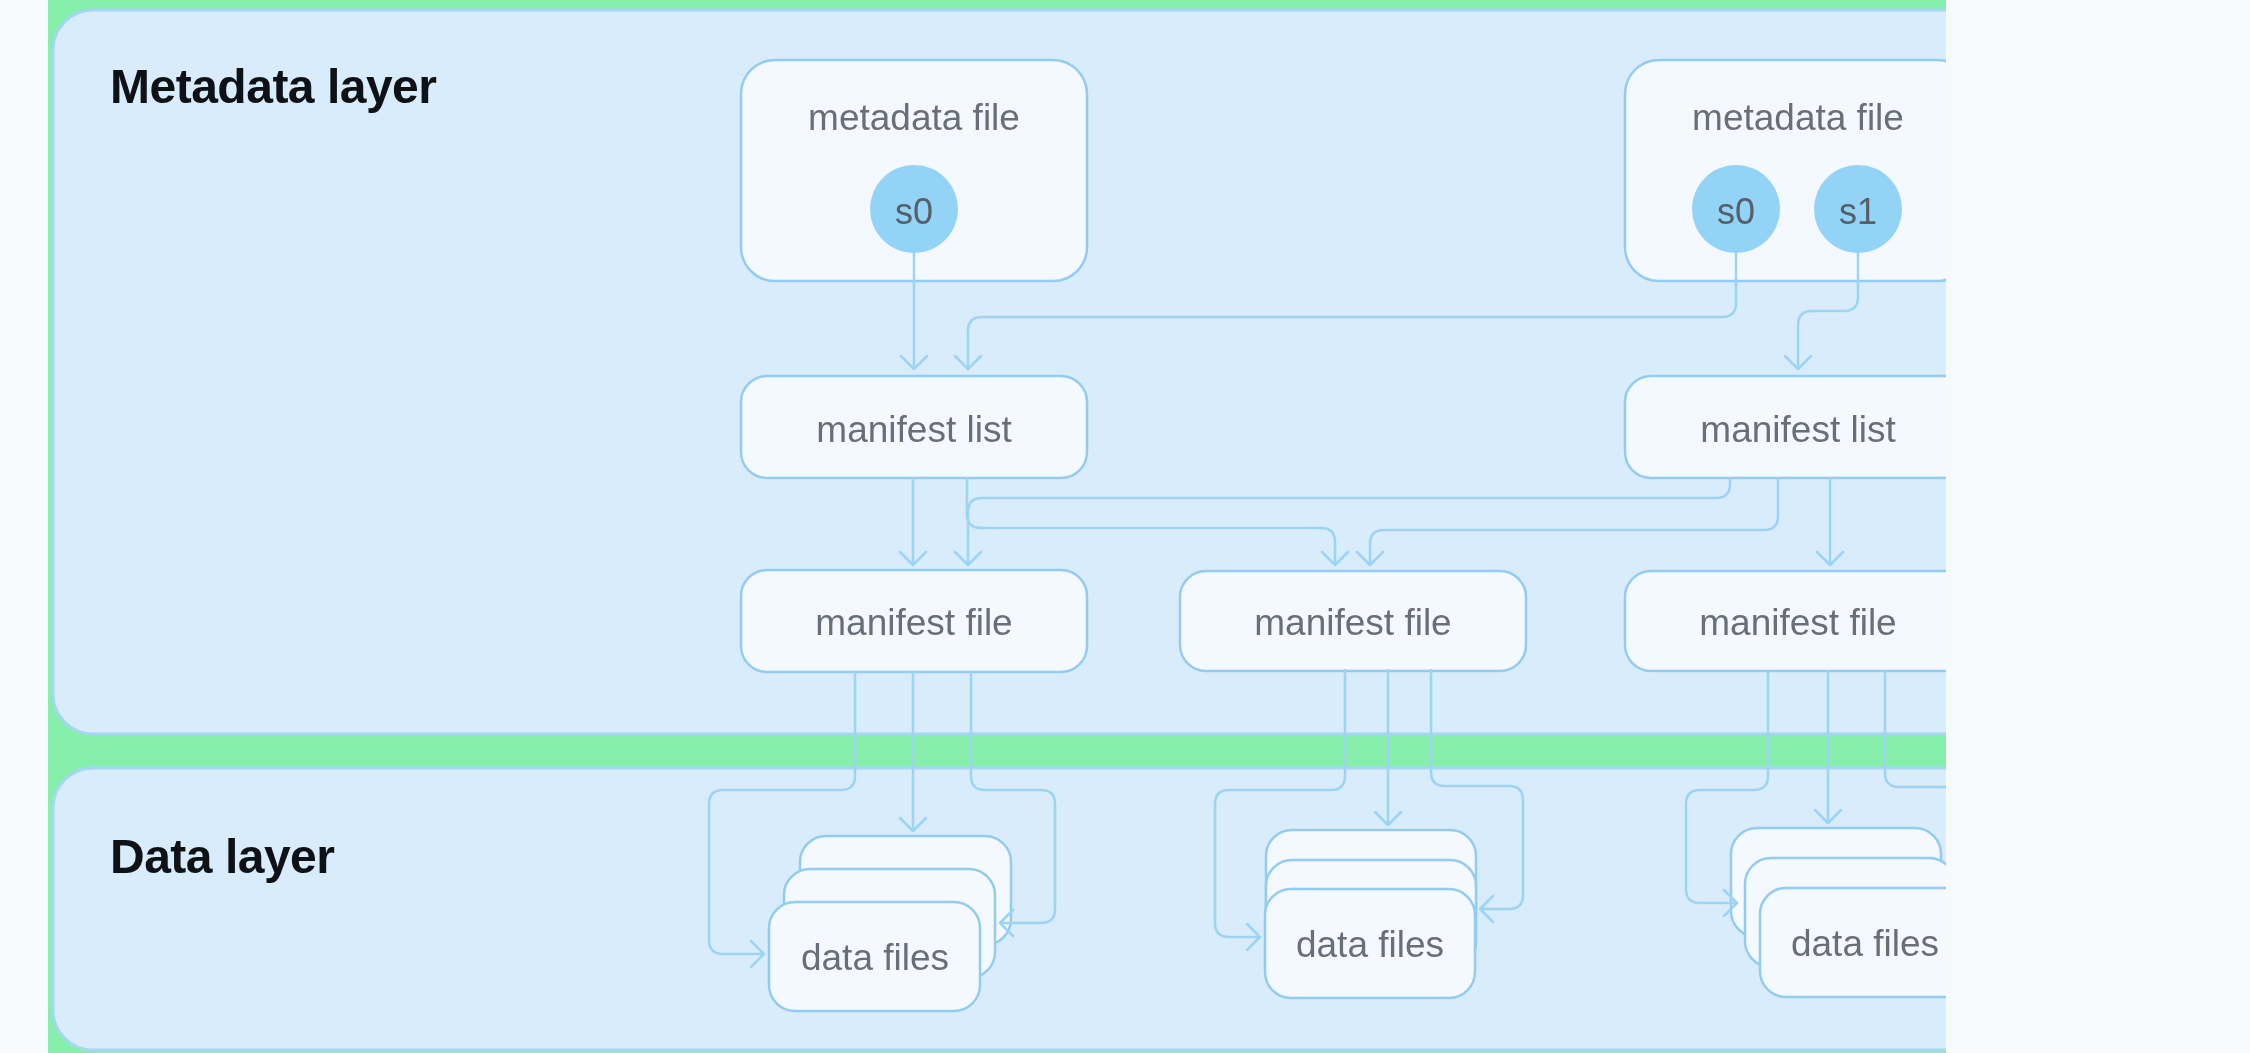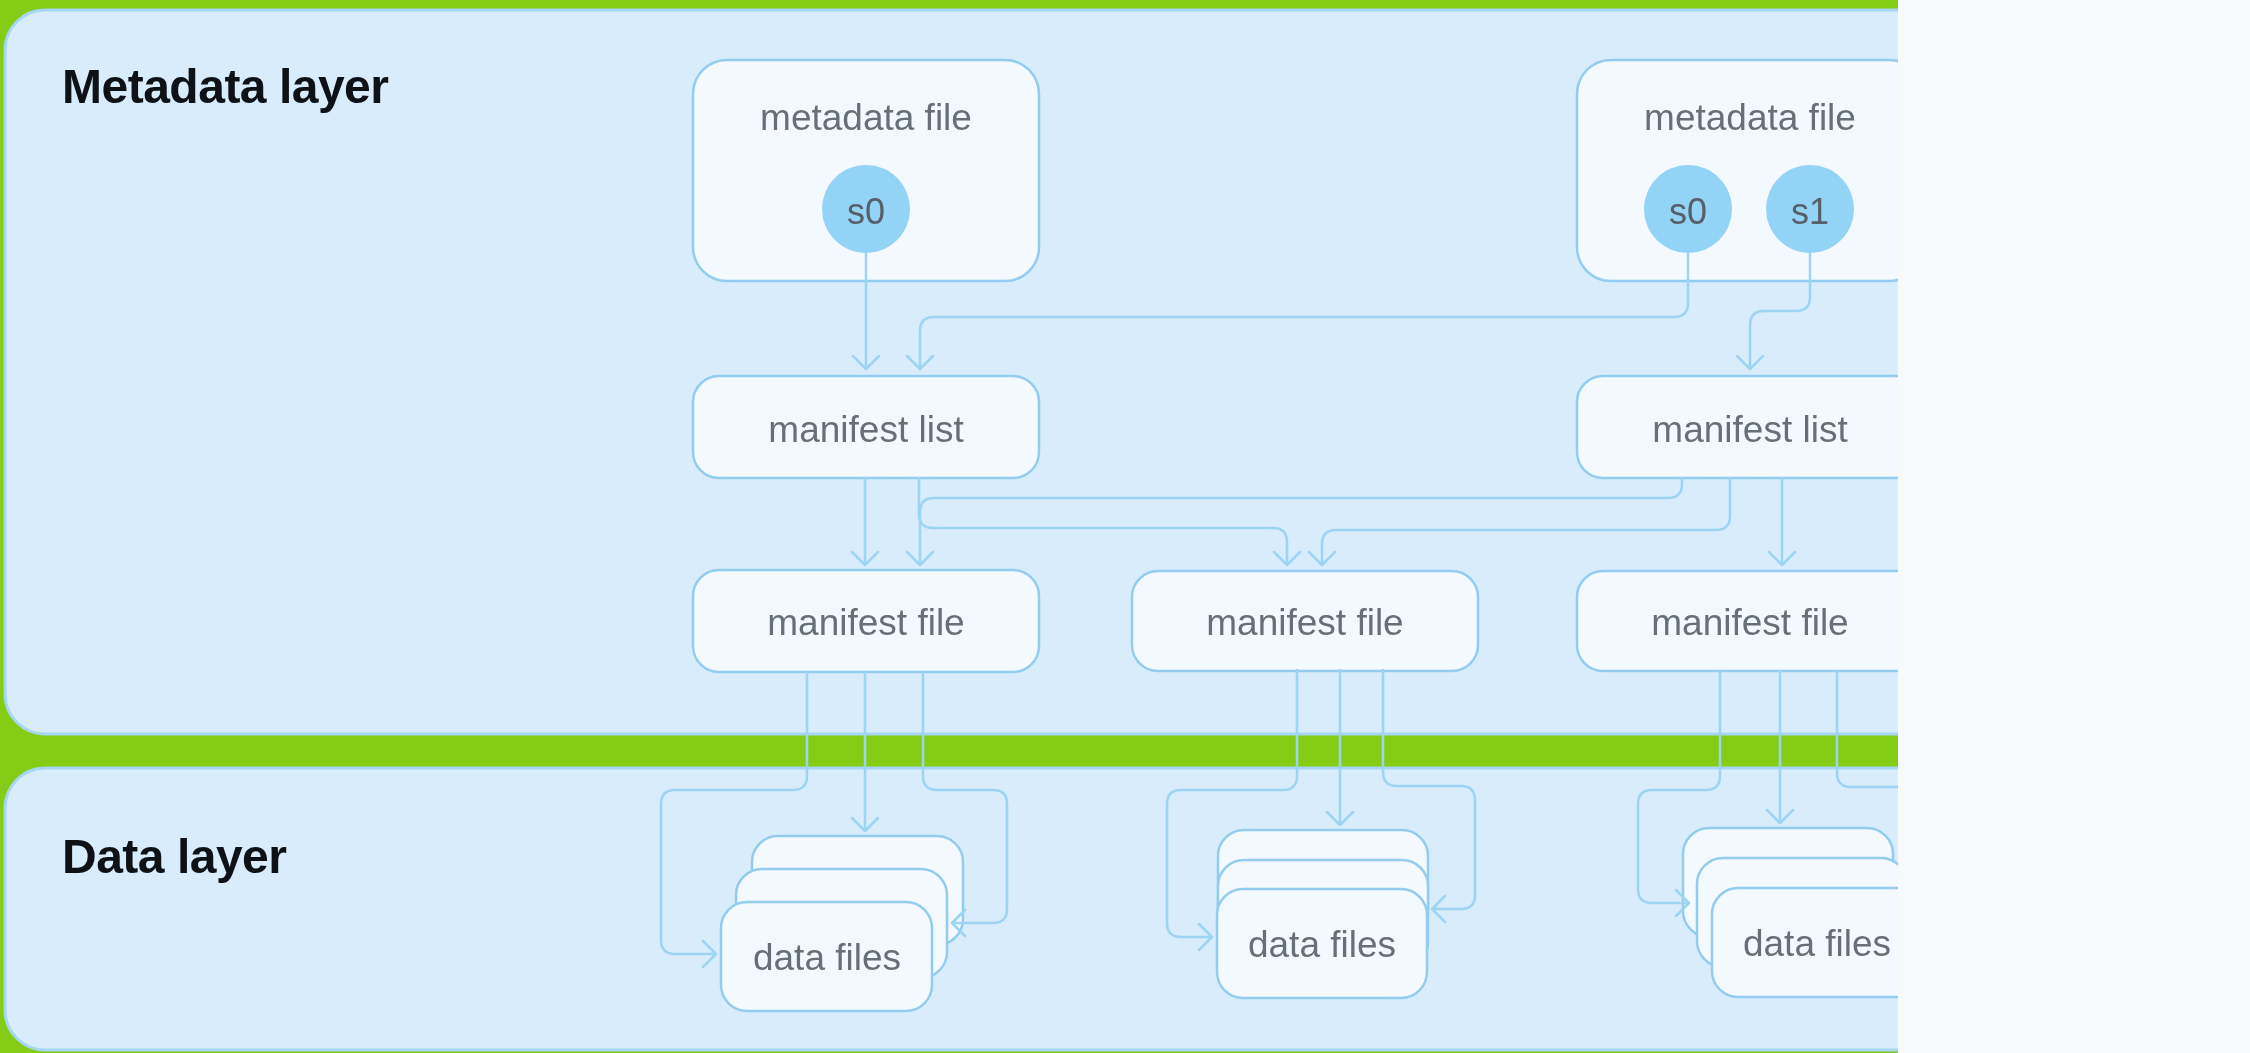--- a/index.html
+++ b/index.html
@@ -5,22 +5,23 @@
   html, body {
     margin: 0;
     padding: 0;
     background: #f7fafb;
     font-family: "Liberation Sans", "DejaVu Sans", sans-serif;
   }
   .stage {
     position: relative;
     width: 1898px;
     height: 1053px;
-    background: #84cc16;
+    background: #86efac;
     overflow: hidden;
+    margin-left: 48px;
   }
   svg { display: block; }
   .layer-box {
     fill: #d9ecfb;
     stroke: #a5d6f3;
     stroke-width: 3;
   }
   .node-box {
     fill: #f3f9fe;
     stroke: #93ccf0;

